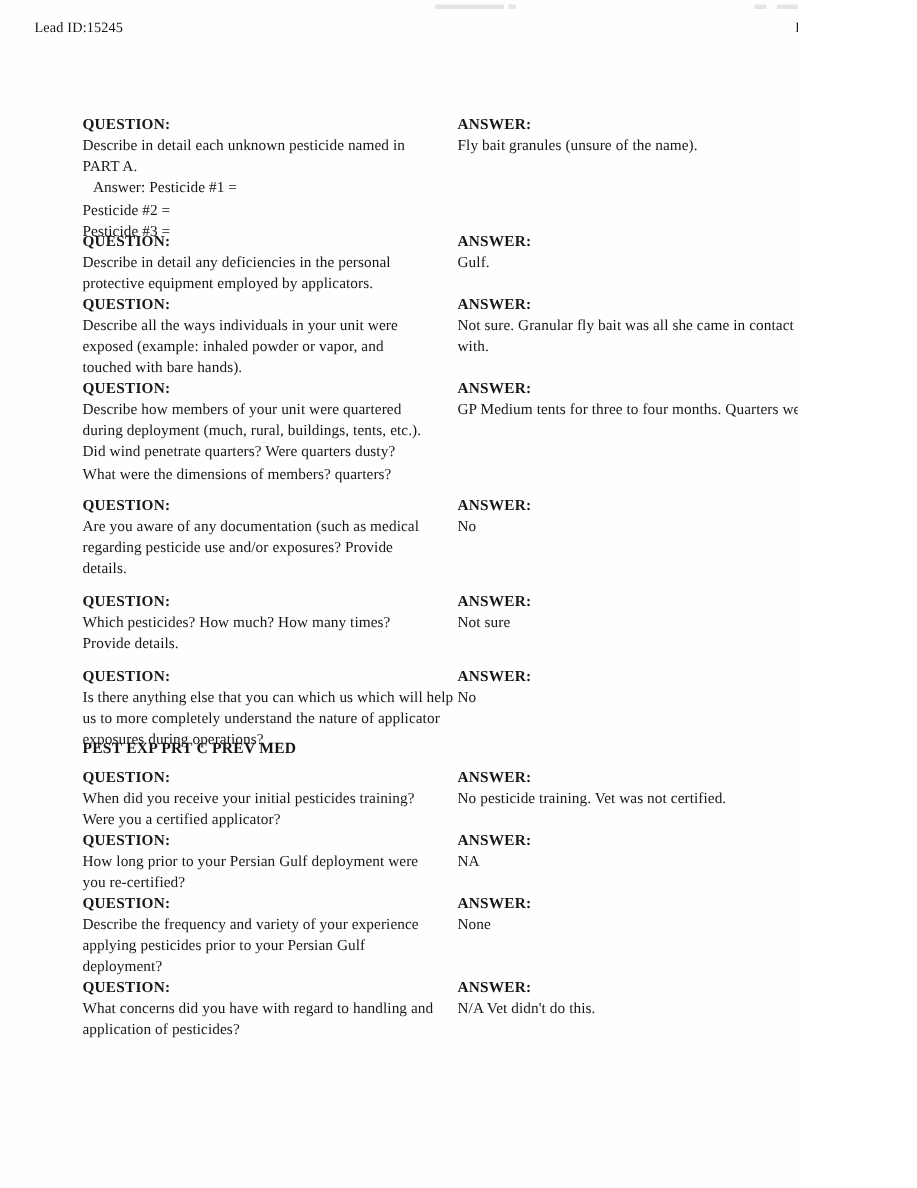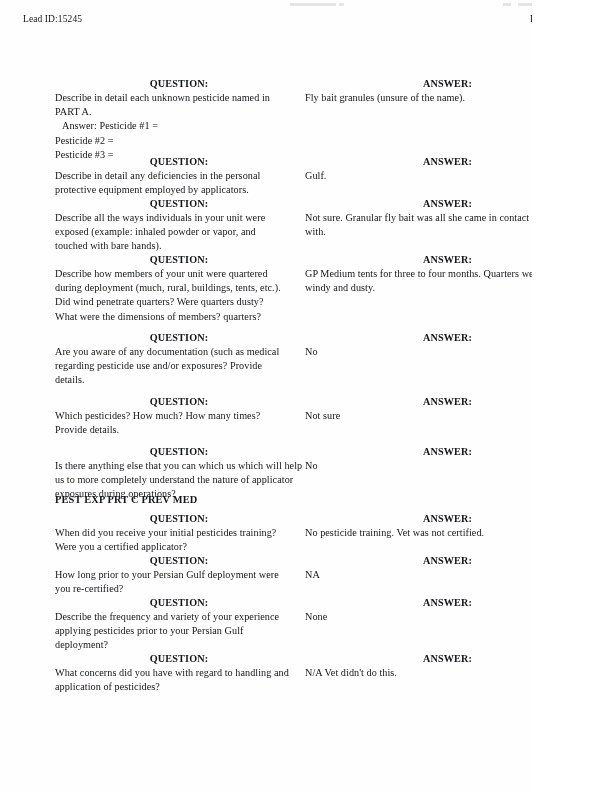--- a/index.html
+++ b/index.html
@@ -84,21 +84,20 @@
     position: absolute;
     left: 305px;
     width: 285px;
   }
   .lbl {
     font-weight: bold;
     font-size: 10.2px;
     letter-spacing: .15px;
     line-height: 14px;
     margin: 0;
-    text-align: center;
   }
   .txt {
     font-size: 10.2px;
     line-height: 14.2px;
     margin: 0;
     letter-spacing: .05px;
   }
   .txt.indent1 { padding-left: 7px; }
 
   .section-head {
@@ -174,21 +173,20 @@
         <div class="col-q">
           <div class="lbl">QUESTION:</div>
           <div class="txt">Describe how members of your unit were quartered</div>
           <div class="txt">during deployment (much, rural, buildings, tents, etc.).</div>
           <div class="txt">Did wind penetrate quarters?  Were quarters dusty?</div>
           <div class="txt">What were the dimensions of members? quarters?</div>
         </div>
         <div class="col-a">
           <div class="lbl">ANSWER:</div>
           <div class="txt">GP Medium tents for three to four months. Quarters were</div>
-          <div class="txt">windy and dusty.</div>
         </div>
       </div>
       <div class="qa-row" style="top: 331px;">
         <div class="col-q">
           <div class="lbl">QUESTION:</div>
           <div class="txt">Are you aware of any documentation (such as medical</div>
           <div class="txt">regarding pesticide use and/or exposures?  Provide</div>
           <div class="txt">details.</div>
         </div>
         <div class="col-a">

